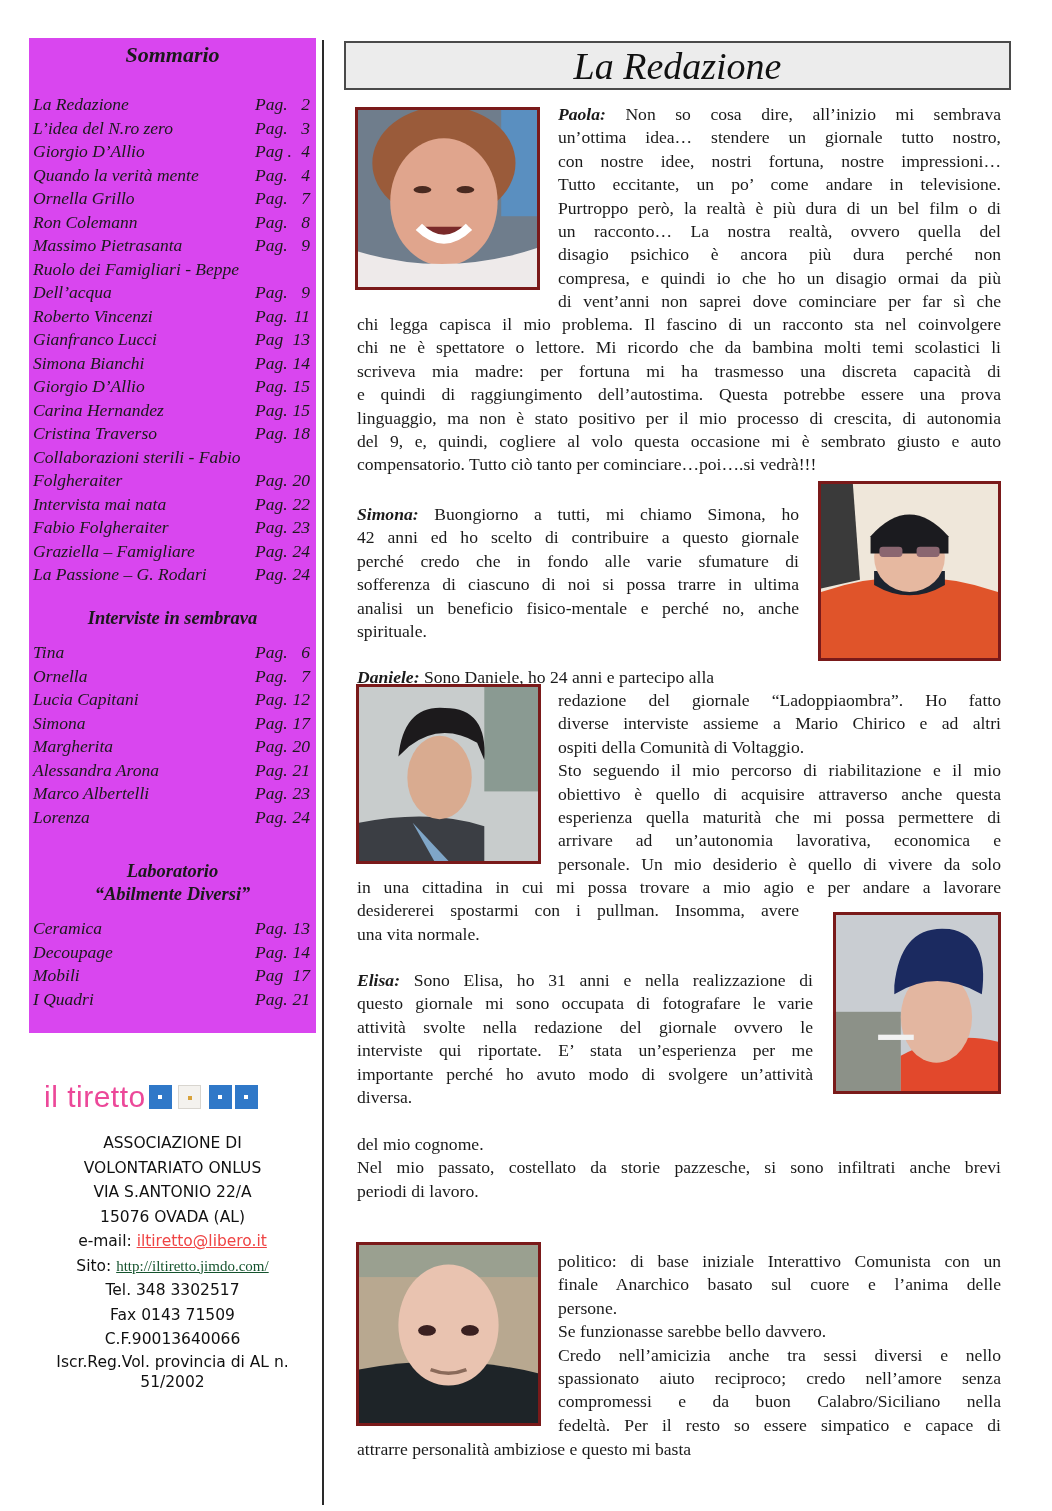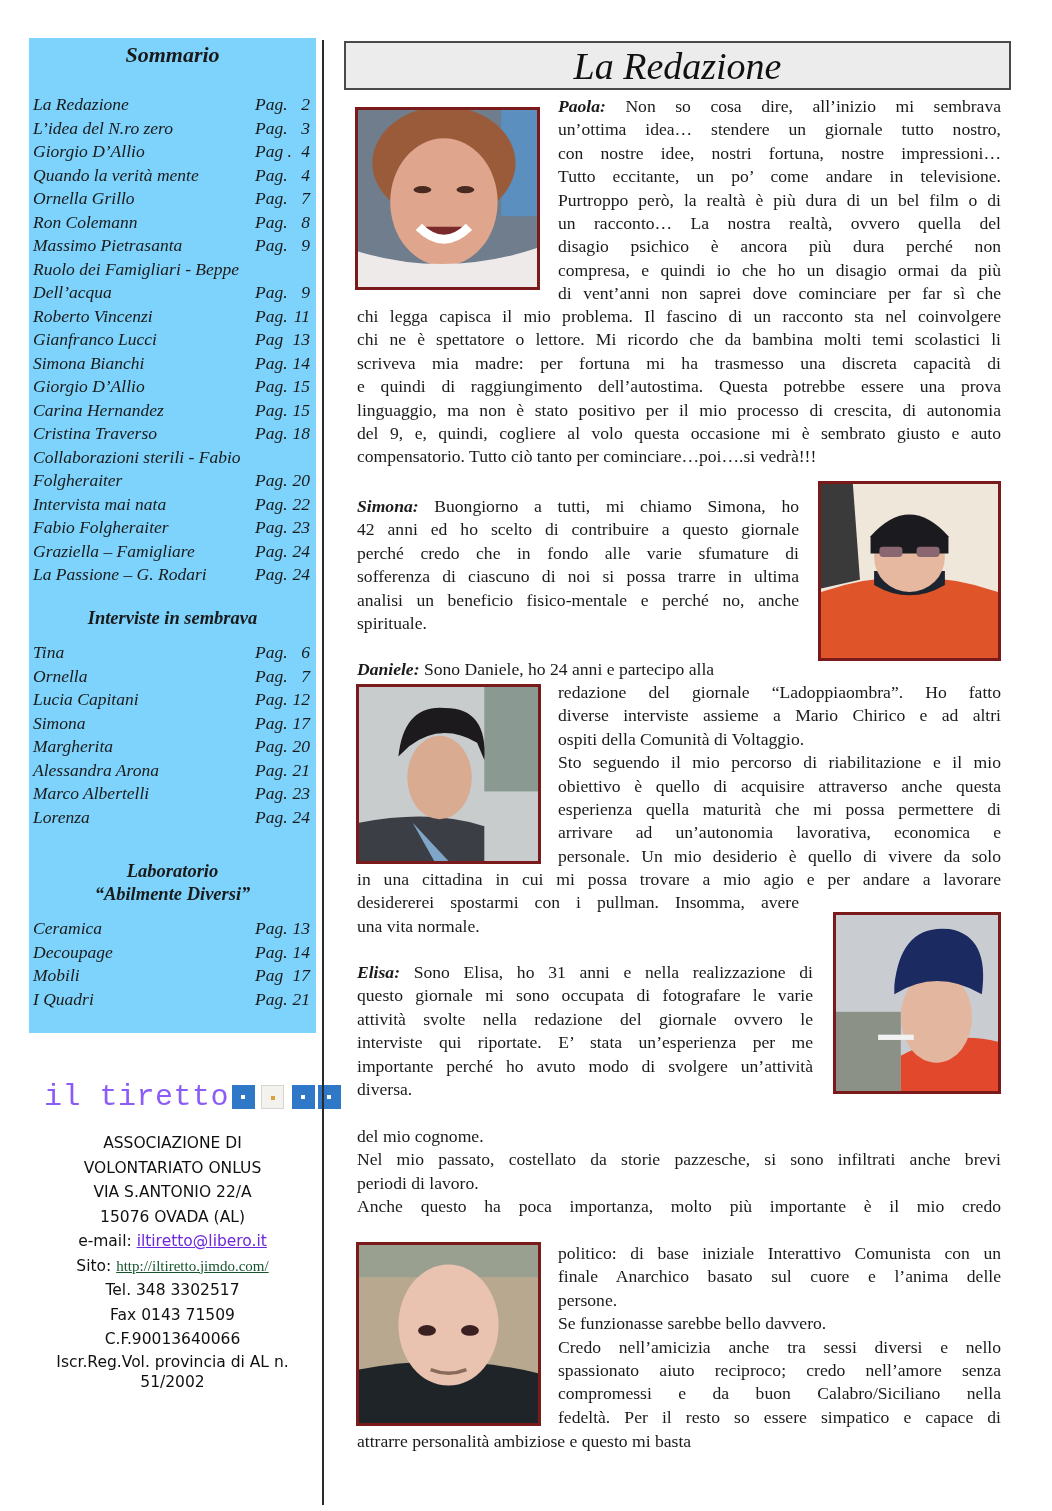--- a/index.html
+++ b/index.html
@@ -1,68 +1,68 @@
 <!DOCTYPE html>
 <html><head>
 <meta charset="utf-8">
 <style>
   html, body { margin: 0; padding: 0; background: #ffffff; }
   body { width: 1052px; height: 1511px; position: relative; overflow: hidden;
          font-family: "Liberation Serif", "DejaVu Serif", serif; color: #1a1a1a; }
 
   
   .sidebar-box { position: absolute; left: 29px; top: 38px; width: 287px; height: 995px;
-                 background: #7dd3fc; }
+                 background: #d946ef; }
   .sb-heading { text-align: center; font-weight: bold; font-style: italic; font-size: 21px;
                 margin: 0; }
   .sb-title { position: absolute; left: 0; right: 0; top: 4px; font-size: 22px; }
   .toc { position: absolute; left: 4px; right: 6px; }
   .toc-row { position: relative; height: 23.5px; font-style: italic; font-size: 17.5px;
              line-height: 23.5px; white-space: nowrap; }
   .toc-row .t { position: absolute; left: 0; }
   .toc-row .p { position: absolute; left: 222px; }
   .toc-row .n { position: absolute; right: 0; text-align: right; }
   .toc-main { top: 55px; }
   .sb-sub1 { position: absolute; left: 0; right: 0; top: 570px; font-size: 18.5px; }
   .toc-pills { top: 603px; }
   .sb-sub2 { position: absolute; left: 0; right: 0; top: 822px; font-size: 18.5px; line-height: 23px; }
   .toc-lab { top: 879px; }
 
   
   .logo { position: absolute; left: 44px; top: 1078px; height: 38px; display: flex; align-items: center; }
-  .logo-text { font-family: Liberation Mono, monospace; font-size: 30px; color: #8b5cf6;
+  .logo-text { font-family: Liberation Sans, sans-serif; font-size: 30px; color: #ec4899;
                letter-spacing: 0.5px; line-height: 38px; }
   .logo-sq { display: inline-block; width: 23px; height: 24px; background: #2f78c8; margin-left: 3px;
              position: relative; }
   .logo-sq::after { content: ""; position: absolute; left: 9px; top: 10px; width: 4px; height: 4px;
                     background: #ffffff; }
   .logo-sq.light { background: #f4f2ee; border: 1px solid #d8d5cf; width: 21px; height: 22px; margin-left: 6px; }
   .logo-sq.light::after { background: #d8a23a; }
   .logo-sq.gap { margin-left: 8px; }
   .address { position: absolute; left: 29px; width: 287px; top: 1131px; text-align: center;
              font-family: "DejaVu Sans", sans-serif; font-size: 15.5px; line-height: 24.5px; color: #111; }
   .address .line { display: block; }
   .address .last { line-height: 20px; }
-  .address a { color: #6d28d9; text-decoration: underline; }
+  .address a { color: #ef4444; text-decoration: underline; }
   .address .site { font-family: "Liberation Serif", serif; font-size: 15px; color: #14532d; text-decoration: underline; }
 
   
   .divider { position: absolute; left: 322px; top: 40px; width: 2px; height: 1465px; background: #2a2a2a; }
 
   
   .title-box { position: absolute; left: 344px; top: 41px; width: 667px; height: 49px;
                background: #ececec; border: 2px solid #4a4a4a; box-sizing: border-box;
                text-align: center; }
   .title-box h1 { margin: 0; font-weight: normal; font-style: italic; font-size: 38px; line-height: 46px;
                   color: #111; }
 
   .photo { position: absolute; border: 3px solid #7a1a1a; box-sizing: border-box; overflow: hidden; }
   .photo svg { display: block; width: 100%; height: 100%; }
 
-  .txt { position: absolute; font-size: 17.6px; line-height: 23.4px; text-align: justify; color: #1a1a1a; }
+  .txt { position: absolute; font-size: 17.6px; line-height: 23.4px; text-align: justify; color: #1a1a1a; margin-top: 8px; }
   .txt b { font-style: italic; }
   .txt .ln { display: block; text-align: justify; text-align-last: justify; }
   .txt .ln.end { text-align-last: left; }
 </style>
 </head>
 <body>
 
 <div class="sidebar-box">
   <h2 class="sb-heading sb-title">Sommario</h2>
 
@@ -373,21 +373,20 @@
     <ellipse cx="62" cy="58" rx="22" ry="26" fill="#e3b6a0"></ellipse>
     <path d="M36 40 Q40 5 70 8 Q95 12 90 45 Q62 30 36 45 Z" fill="#1b2a60"></path>
     <rect x="26" y="68" width="22" height="3" fill="#f2f2f2"></rect>
   </svg>
 </div>
 
 <div class="txt" style="left:357px; top:1125px; width:644px;" id="giovanni-full">
     <span class="ln end">del mio cognome.</span>
     <span class="ln">Nel mio passato, costellato da storie pazzesche, si sono infiltrati anche brevi</span>
     <span class="ln end">periodi di lavoro.</span>
-    <span class="ln">Anche questo ha poca importanza, molto più importante è il mio credo</span>
   </div>
 <div class="photo" style="left:356px; top:1242px; width:185px; height:184px;">
   <svg viewBox="0 0 100 100" preserveAspectRatio="none">
     <rect width="100" height="100" fill="#b8a890"></rect>
     <rect x="0" y="0" width="100" height="18" fill="#9aa090"></rect>
     <path d="M0 70 Q50 60 100 72 L100 100 L0 100 Z" fill="#1e2428"></path>
     <ellipse cx="50" cy="45" rx="28" ry="34" fill="#e9c3b0"></ellipse>
     <ellipse cx="38" cy="48" rx="5" ry="3" fill="#3a2020"></ellipse>
     <ellipse cx="62" cy="48" rx="5" ry="3" fill="#3a2020"></ellipse>
     <path d="M40 70 Q50 74 60 70" stroke="#8a6a5a" stroke-width="2" fill="none"></path>

